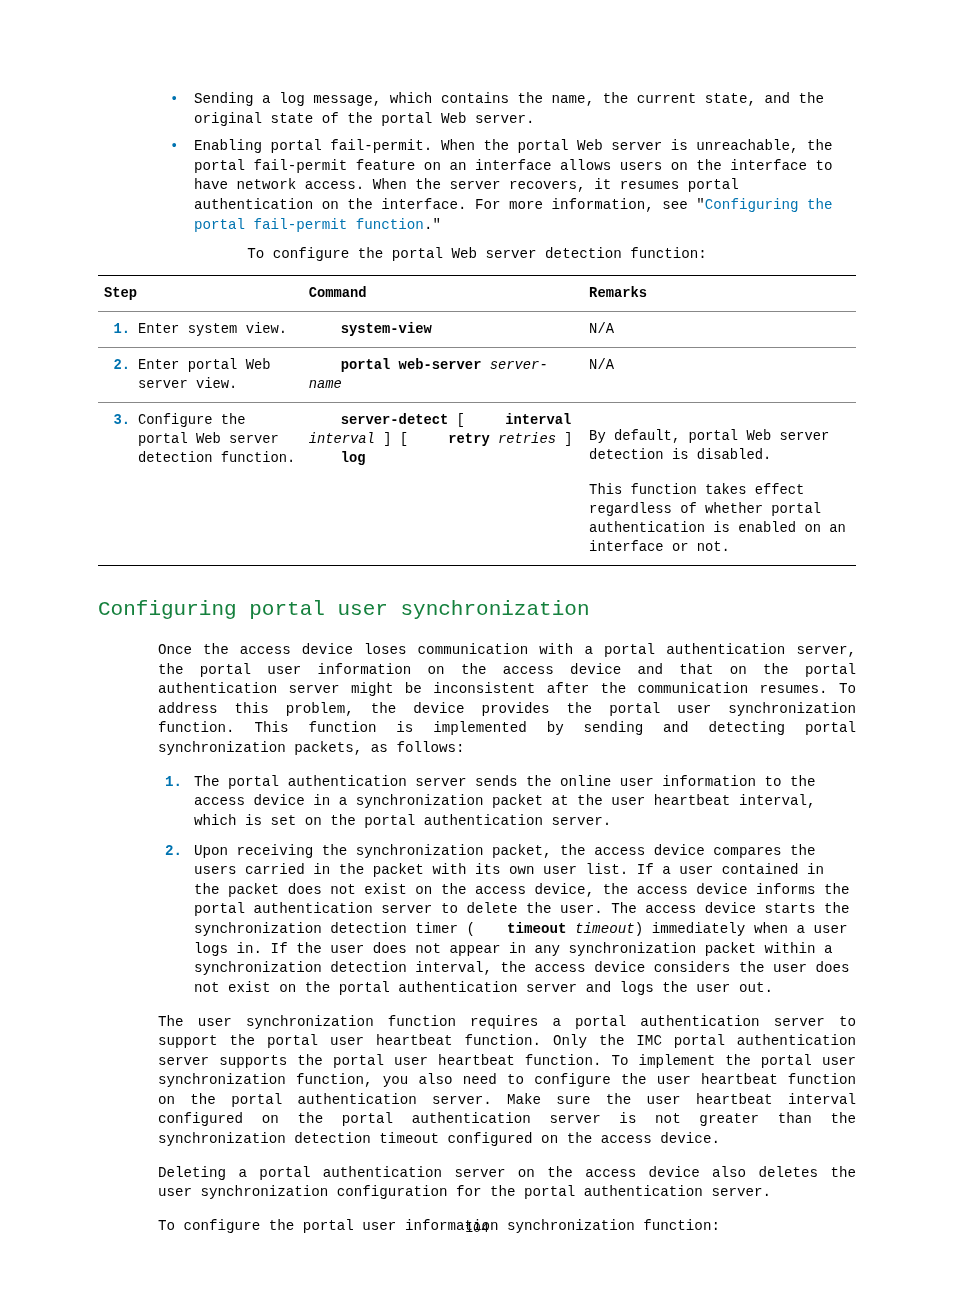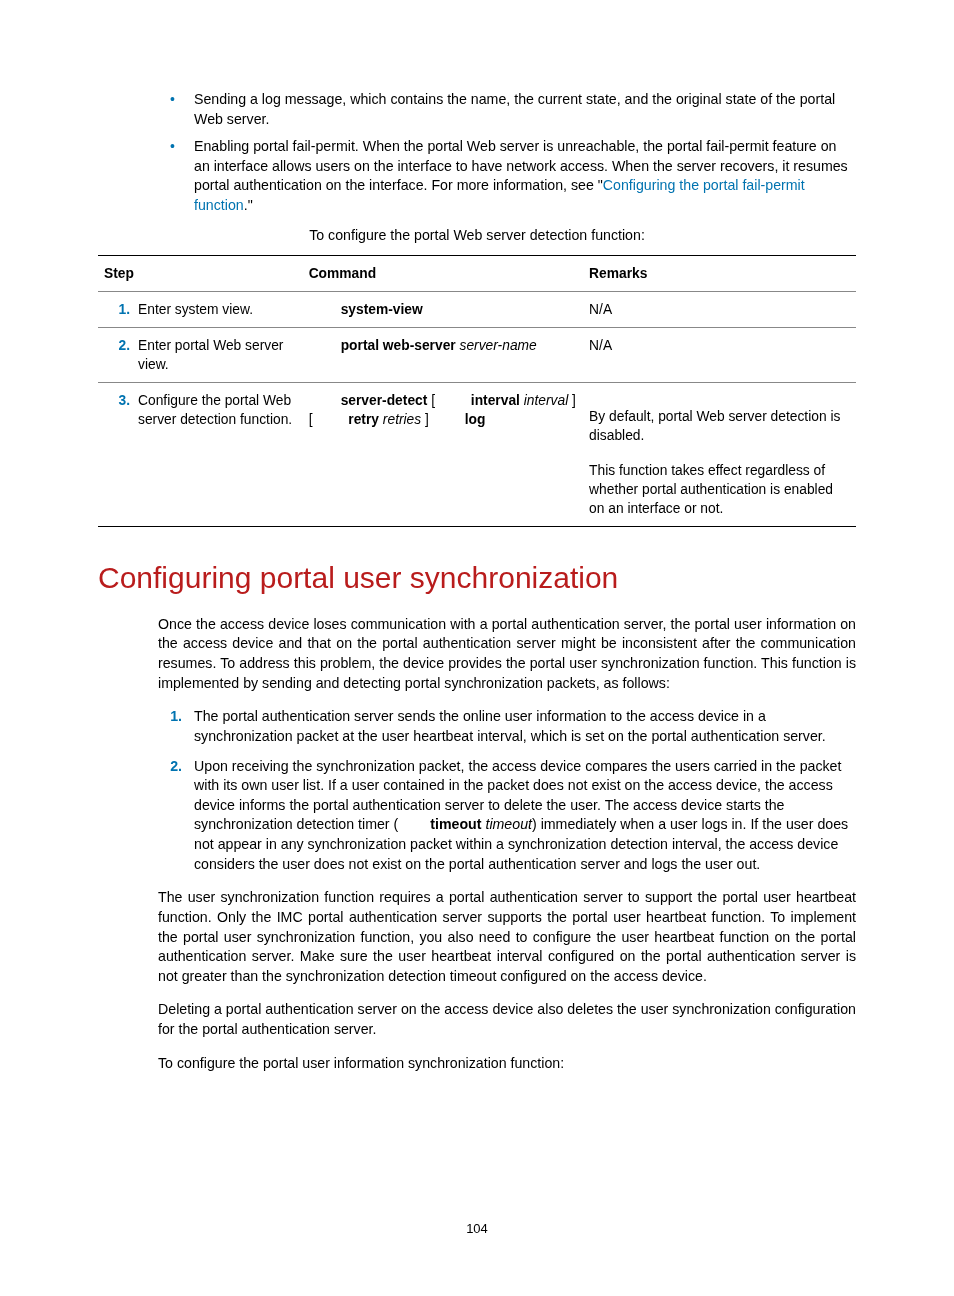--- a/index.html
+++ b/index.html
@@ -11,20 +11,21 @@
     color: #000;
   }
   .page {
     width: 954px;
     height: 1296px;
     position: relative;
     box-sizing: border-box;
     padding: 90px 98px 0 98px;
     font-size: 14.2px;
     line-height: 1.38;
+    font-family: Liberation Mono, monospace;
   }
   .indent-block {
     margin-left: 60px;
   }
   ul.bullets {
     list-style: none;
     padding: 0;
     margin: 0 0 10px 0;
   }
   ul.bullets > li {
@@ -80,22 +81,22 @@
   .stepcell {
     display: flex;
   }
   .stepdesc {
     flex: 1;
   }
   .cmd-bold { font-weight: bold; margin-left: 32px; }
   .cmd-ital { font-style: italic; }
   h1.section {
     font-weight: 300;
-    color: #b91c1c;
-    font-size: 30px;
+    color: #15803d;
+    font-size: 21px;
     margin: 30px 0 16px 0;
   }
   .justify {
     text-align: justify;
   }
   ol.numlist {
     list-style: none;
     padding: 0;
     margin: 10px 0;
   }

